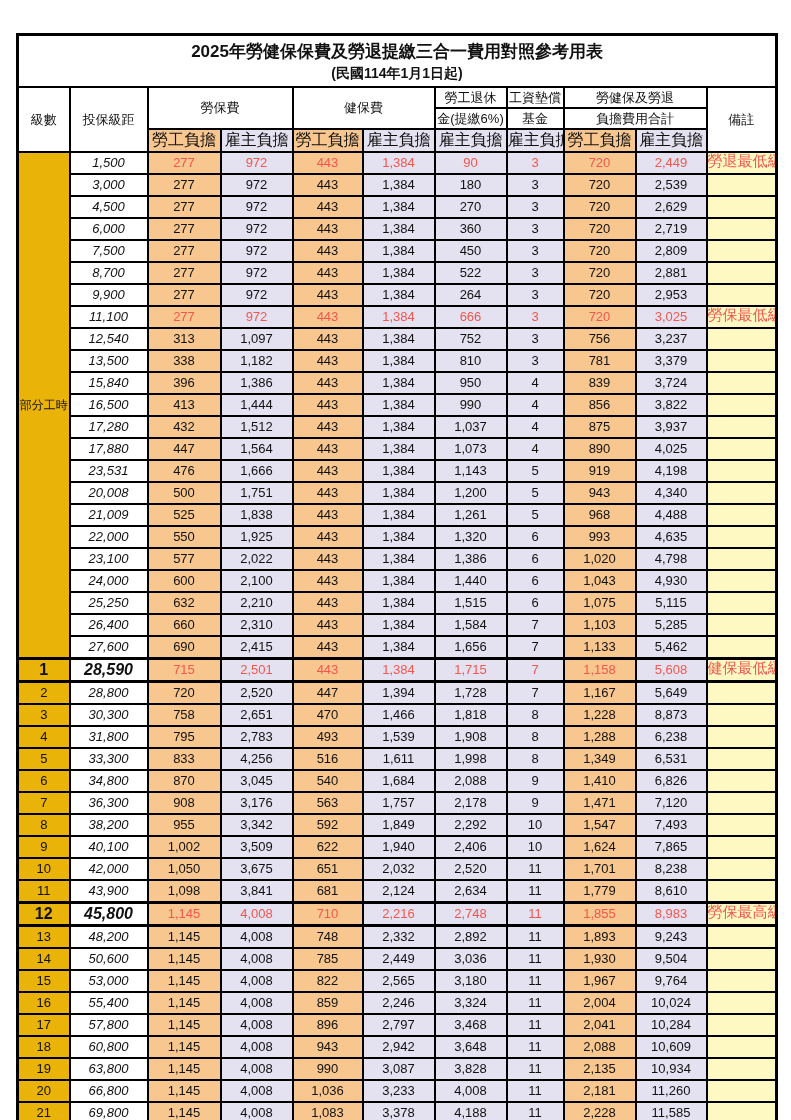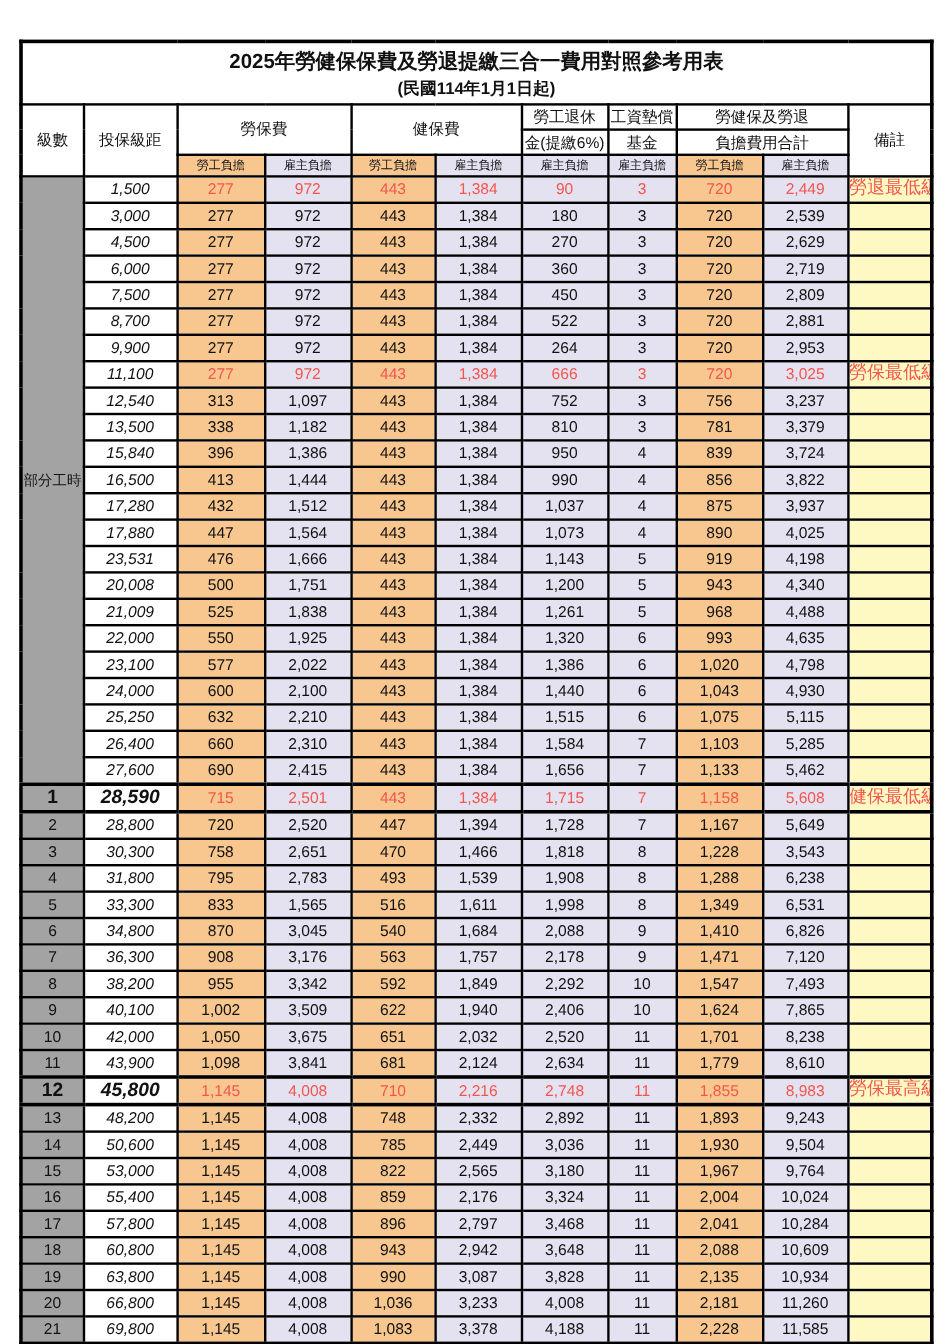--- a/index.html
+++ b/index.html
@@ -17,26 +17,26 @@
     border:2px solid #000;text-align:center;vertical-align:middle;
     padding:0;white-space:nowrap;overflow:hidden;
   }
   
   .title-cell{height:50px;background:#fff;}
   .title{font-size:17px;font-weight:bold;line-height:1.45;}
   .subtitle{font-size:14px;font-weight:bold;line-height:1.2;}
   
   thead th{font-weight:normal;font-size:13px;background:#fff;}
   tr.h1 th,tr.h2 th{height:19px;}
-  tr.h3 th{height:16px;font-size:10px;}
+  tr.h3 th{height:16px;font-size:16px;}
   th.emp{background:var(--employee-bg,#f8c78f);}
   th.er{background:var(--employer-bg,#e4e2f1);}
   
   tbody td{height:20px;font-size:13px;line-height:20px;}
-  td.level{background:#a3a3a3;}
+  td.level{background:#eab308;}
   td.group{font-size:12px;}
   td.bracket{background:#fff;font-style:italic;}
   td.emp{background:var(--employee-bg,#f8c78f);}
   td.er{background:var(--employer-bg,#e4e2f1);}
   td.rem{font-size:15px;color:var(--remark-text,#e8423d);background:#fef9c3;font-family:Liberation Mono, monospace;}
   tr.hl td.val,tr.hl td.rem{color:var(--highlight-text,#f2564e);}
   tr.big td.level,tr.big td.bracket{font-size:16px;font-weight:bold;}
   tr.box td{border-top-width:3px;border-bottom-width:3px;}
 </style>
 </head>
@@ -397,41 +397,41 @@
         <tr>
           <td class="level">3</td>
           <td class="bracket">30,300</td>
           <td class="emp val">758</td>
           <td class="er val">2,651</td>
           <td class="emp val">470</td>
           <td class="er val">1,466</td>
           <td class="er val">1,818</td>
           <td class="er val">8</td>
           <td class="emp val">1,228</td>
-          <td class="er val">3,543</td>
+          <td class="er val">8,873</td>
           <td class="rem"></td>
         </tr>
         <tr>
           <td class="level">4</td>
           <td class="bracket">31,800</td>
           <td class="emp val">795</td>
           <td class="er val">2,783</td>
           <td class="emp val">493</td>
           <td class="er val">1,539</td>
           <td class="er val">1,908</td>
           <td class="er val">8</td>
           <td class="emp val">1,288</td>
           <td class="er val">6,238</td>
           <td class="rem"></td>
         </tr>
         <tr>
           <td class="level">5</td>
           <td class="bracket">33,300</td>
           <td class="emp val">833</td>
-          <td class="er val">1,565</td>
+          <td class="er val">4,256</td>
           <td class="emp val">516</td>
           <td class="er val">1,611</td>
           <td class="er val">1,998</td>
           <td class="er val">8</td>
           <td class="emp val">1,349</td>
           <td class="er val">6,531</td>
           <td class="rem"></td>
         </tr>
         <tr>
           <td class="level">6</td>
@@ -562,21 +562,21 @@
           <td class="emp val">1,967</td>
           <td class="er val">9,764</td>
           <td class="rem"></td>
         </tr>
         <tr>
           <td class="level">16</td>
           <td class="bracket">55,400</td>
           <td class="emp val">1,145</td>
           <td class="er val">4,008</td>
           <td class="emp val">859</td>
-          <td class="er val">2,176</td>
+          <td class="er val">2,246</td>
           <td class="er val">3,324</td>
           <td class="er val">11</td>
           <td class="emp val">2,004</td>
           <td class="er val">10,024</td>
           <td class="rem"></td>
         </tr>
         <tr>
           <td class="level">17</td>
           <td class="bracket">57,800</td>
           <td class="emp val">1,145</td>

